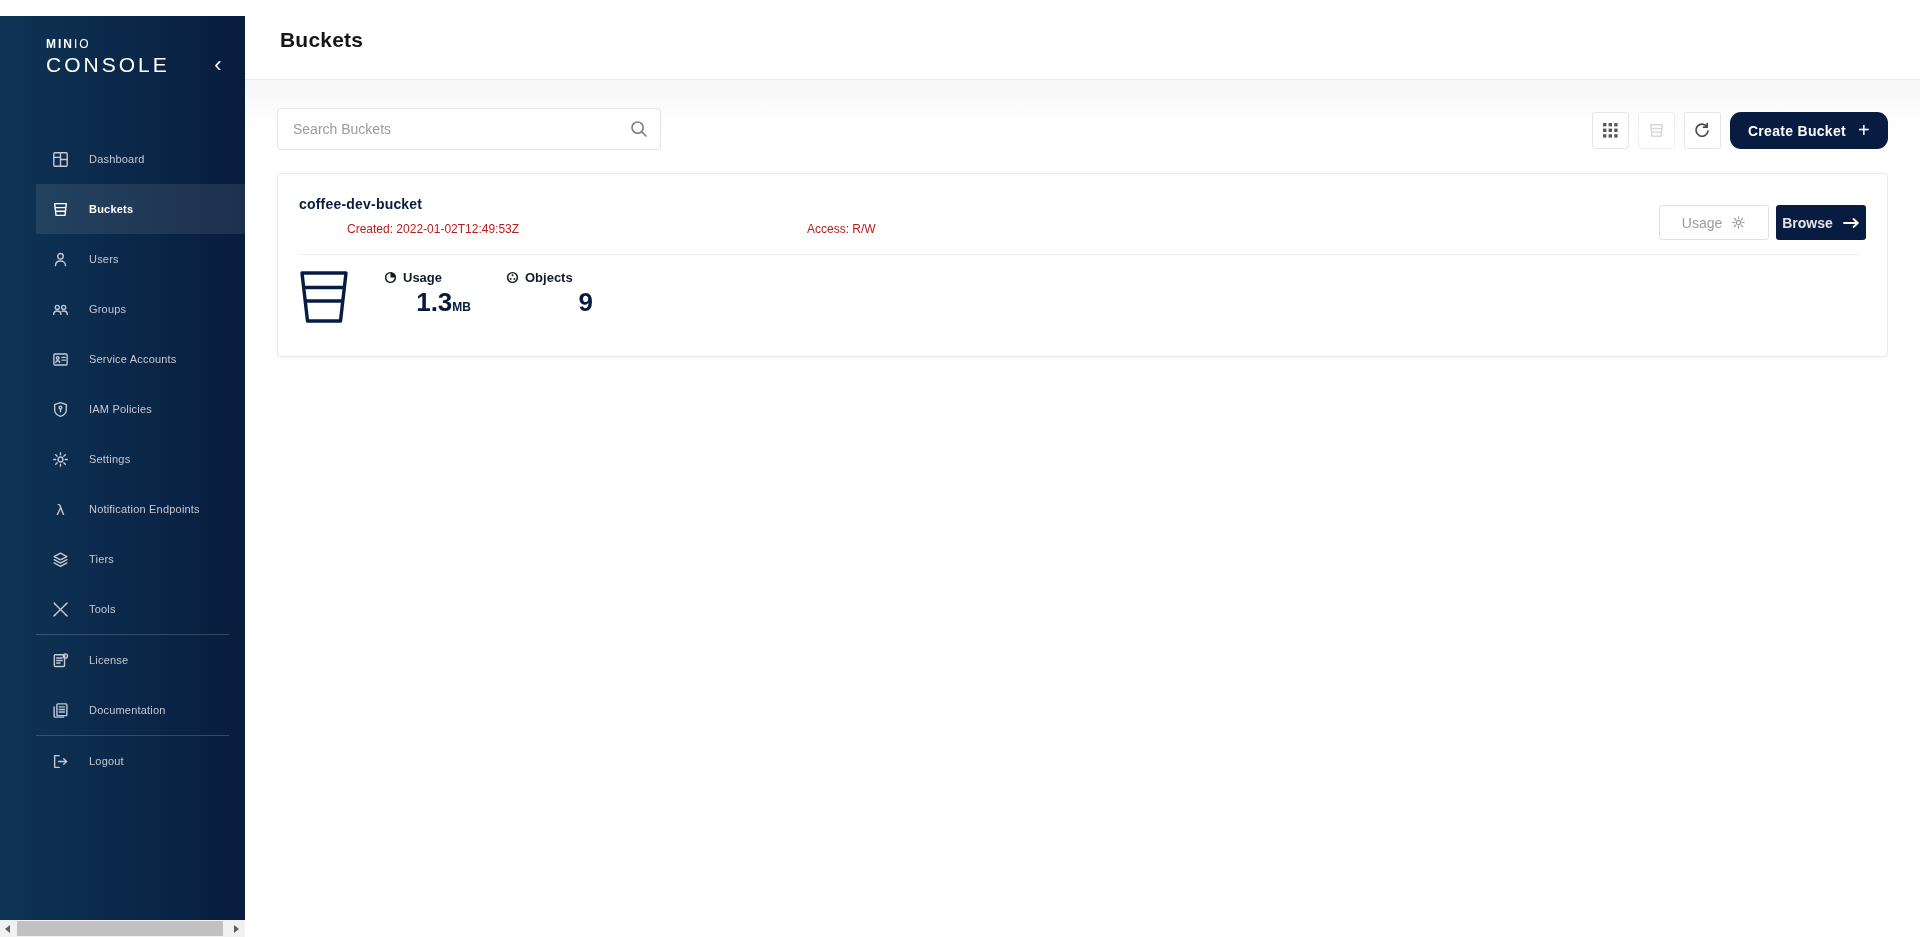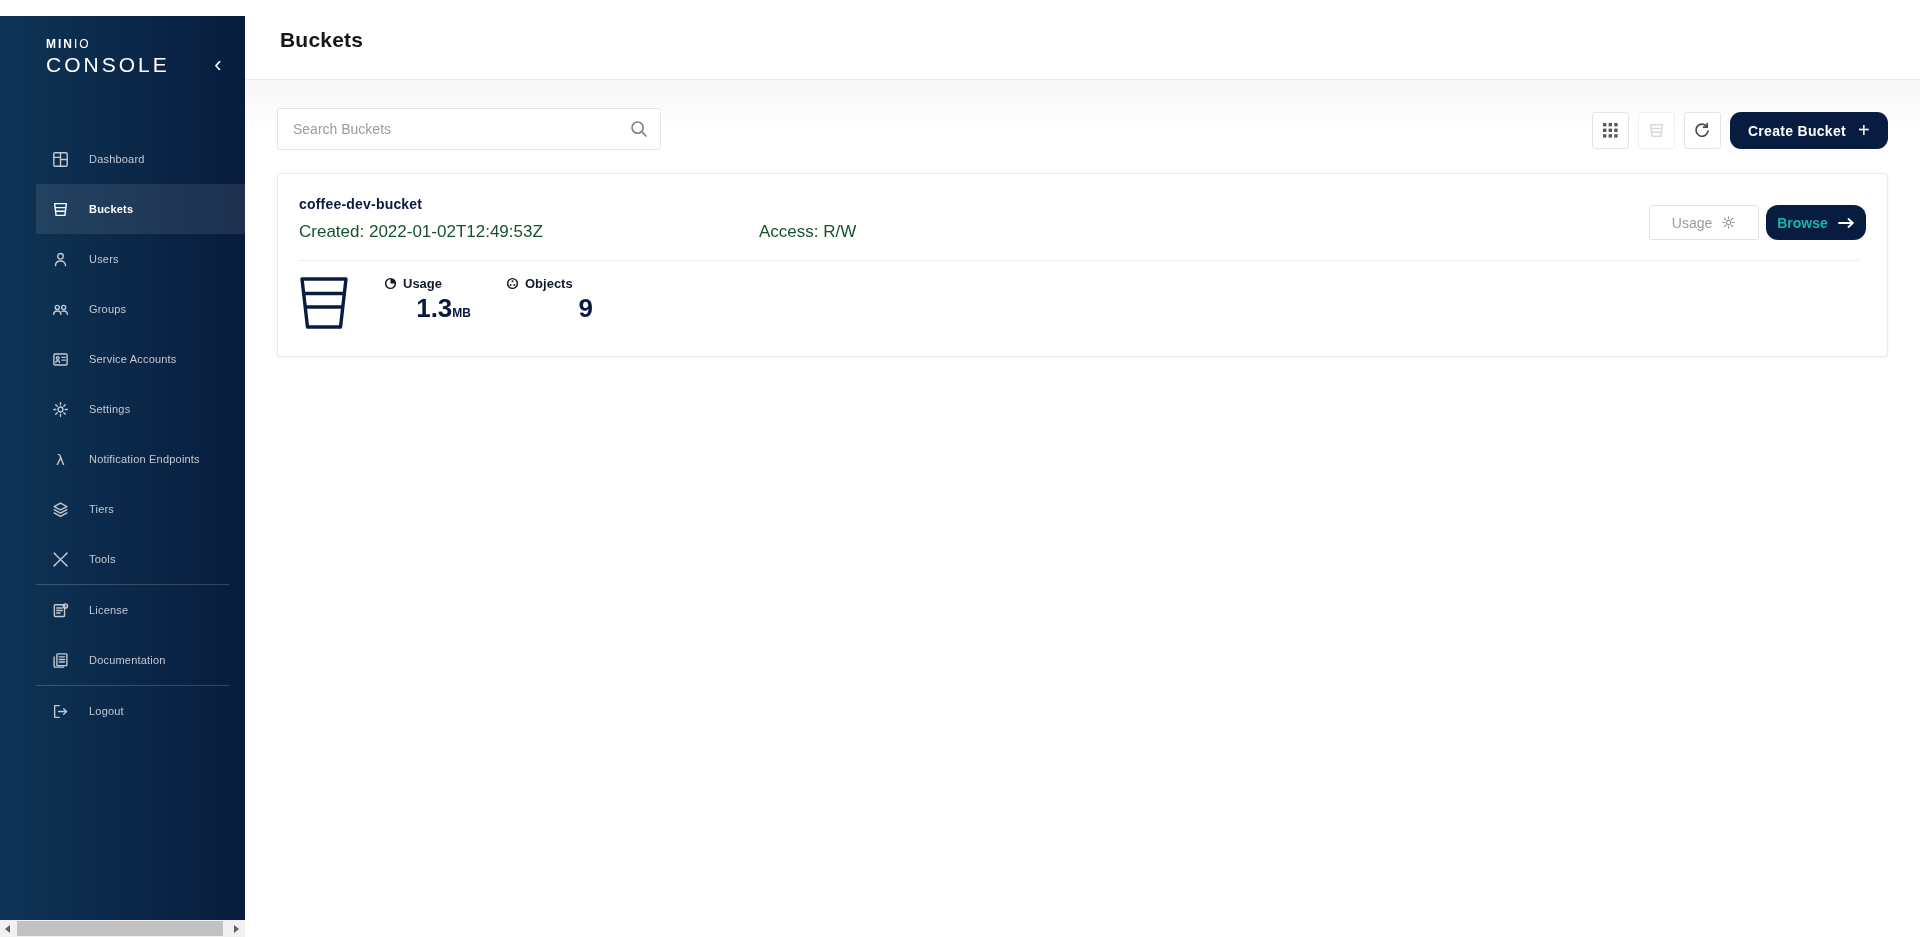--- a/index.html
+++ b/index.html
@@ -64,28 +64,28 @@
   .btn-primary { height: 37px; background: #081C42; color: #fff; border: none; border-radius: 11px;
     font-size: 14px; font-weight: bold; letter-spacing: .3px; padding: 0 18px; display: flex;
     align-items: center; gap: 12px; cursor: pointer; font-family: inherit; }
   .btn-primary .plus { font-size: 20px; font-weight: 400; line-height: 1; margin-top: -2px; }
 
   
   .bucket-card { position: relative; margin-top: 23px; height: 184px; background: #fff;
     border: 1px solid #eaeaea; border-radius: 3px; box-shadow: 0 1px 3px rgba(0,0,0,0.04);
     padding: 22px 21px 0 21px; }
   .bucket-name { font-size: 14px; font-weight: bold; color: #081C42; letter-spacing: .2px; }
-  .meta-row { display: flex; margin-top: 10px; font-size: 17px; color: #14532d; }
+  .meta-row { display: flex; margin-top: 10px; font-size: 12px; color: #b91c1c; margin-left: 48px; }
   .meta-created { width: 460px; }
   .card-buttons { position: absolute; right: 21px; top: 31px; display: flex; gap: 7px; }
   .btn-outline { height: 35px; width: 110px; border: 1px solid #e1e1e1; border-radius: 3px;
     background: #fff; color: #9c9c9c; font-size: 14px; display: flex; align-items: center;
     justify-content: center; gap: 9px; cursor: pointer; font-family: inherit; }
-  .btn-browse { height: 35px; width: 100px; background: #081C42; color: #14b8a6; border: none;
-    border-radius: 12px; font-size: 14px; font-weight: bold; display: flex; align-items: center;
+  .btn-browse { height: 35px; width: 90px; background: #081C42; color: #e5e5e5; border: none;
+    border-radius: 3px; font-size: 14px; font-weight: bold; display: flex; align-items: center;
     justify-content: center; gap: 10px; cursor: pointer; font-family: inherit; }
   .card-divider { border: none; border-top: 1px solid #f0f0f0; margin: 18px 7px 0 0; }
   .card-bottom { display: flex; align-items: flex-start; margin-top: 15px; text-align: right; }
   .big-bucket-icon { width: 50px; height: 54px; color: #081C42; flex: 0 0 50px; }
   .metric { margin-left: 35px; min-width: 87px; }
   .metric-label { display: flex; align-items: center; gap: 6px; font-size: 13px;
     font-weight: bold; color: #121a26; }
   .metric-label svg { width: 13px; height: 13px; }
   .metric-value { margin-top: 3px; font-size: 26px; font-weight: bold; color: #07193F; line-height: 1.1; }
   .metric-unit { font-size: 12px; font-weight: bold; }
@@ -151,20 +151,30 @@
             <path d="M3.6 10.8 C3.8 9.7 4.5 9.2 5.4 9.2 C6.3 9.2 7 9.7 7.2 10.8"></path>
             <line x1="9.4" y1="6" x2="12.4" y2="6"></line>
             <line x1="9.4" y1="8.6" x2="12.4" y2="8.6"></line>
           </svg>
         </span>
         <span class="nav-label">Service Accounts</span>
       </div>
       <div class="nav-item">
         <span class="nav-icon">
           <svg viewBox="0 0 16 16" fill="none" stroke="currentColor" stroke-width="1.3" stroke-linecap="round" stroke-linejoin="round">
+            <path d="M8 1.5 L13.5 3.4 V8 C13.5 11.4 11.2 13.4 8 14.5 C4.8 13.4 2.5 11.4 2.5 8 V3.4 Z"></path>
+            <circle cx="8" cy="6.3" r="1.3"></circle>
+            <line x1="8" y1="7.6" x2="8" y2="10.2"></line>
+          </svg>
+        </span>
+        <span class="nav-label">IAM Policies</span>
+      </div>
+      <div class="nav-item">
+        <span class="nav-icon">
+          <svg viewBox="0 0 16 16" fill="none" stroke="currentColor" stroke-width="1.3" stroke-linecap="round" stroke-linejoin="round">
             <circle cx="8" cy="8" r="2.3"></circle>
             <path d="M8 1.6 V3.6 M8 12.4 V14.4 M1.6 8 H3.6 M12.4 8 H14.4 M3.5 3.5 L4.9 4.9 M11.1 11.1 L12.5 12.5 M12.5 3.5 L11.1 4.9 M4.9 11.1 L3.5 12.5"></path>
           </svg>
         </span>
         <span class="nav-label">Settings</span>
       </div>
       <div class="nav-item">
         <span class="nav-icon">
           <svg viewBox="0 0 16 16">
             <text x="8" y="13" text-anchor="middle" font-size="14" fill="currentColor" font-family="DejaVu Sans, sans-serif">λ</text>

